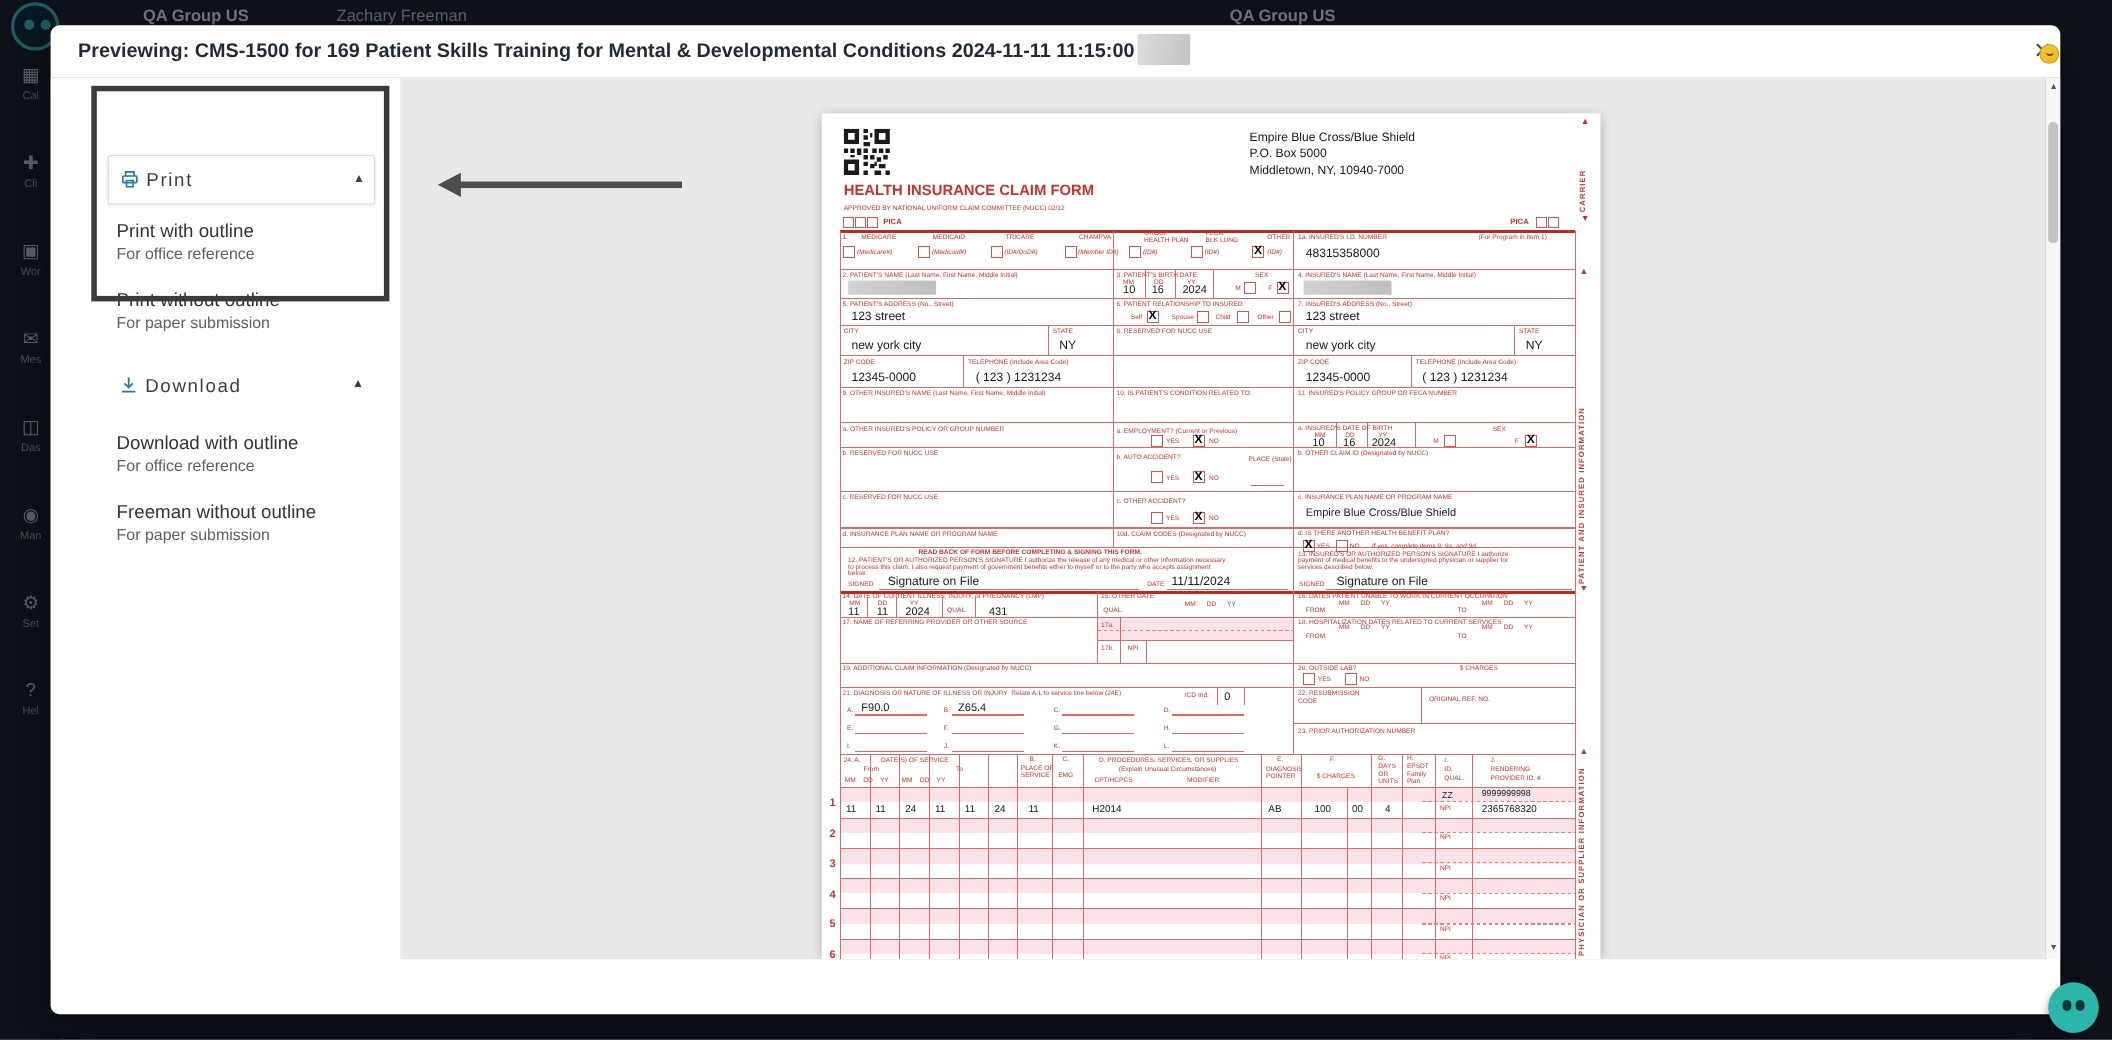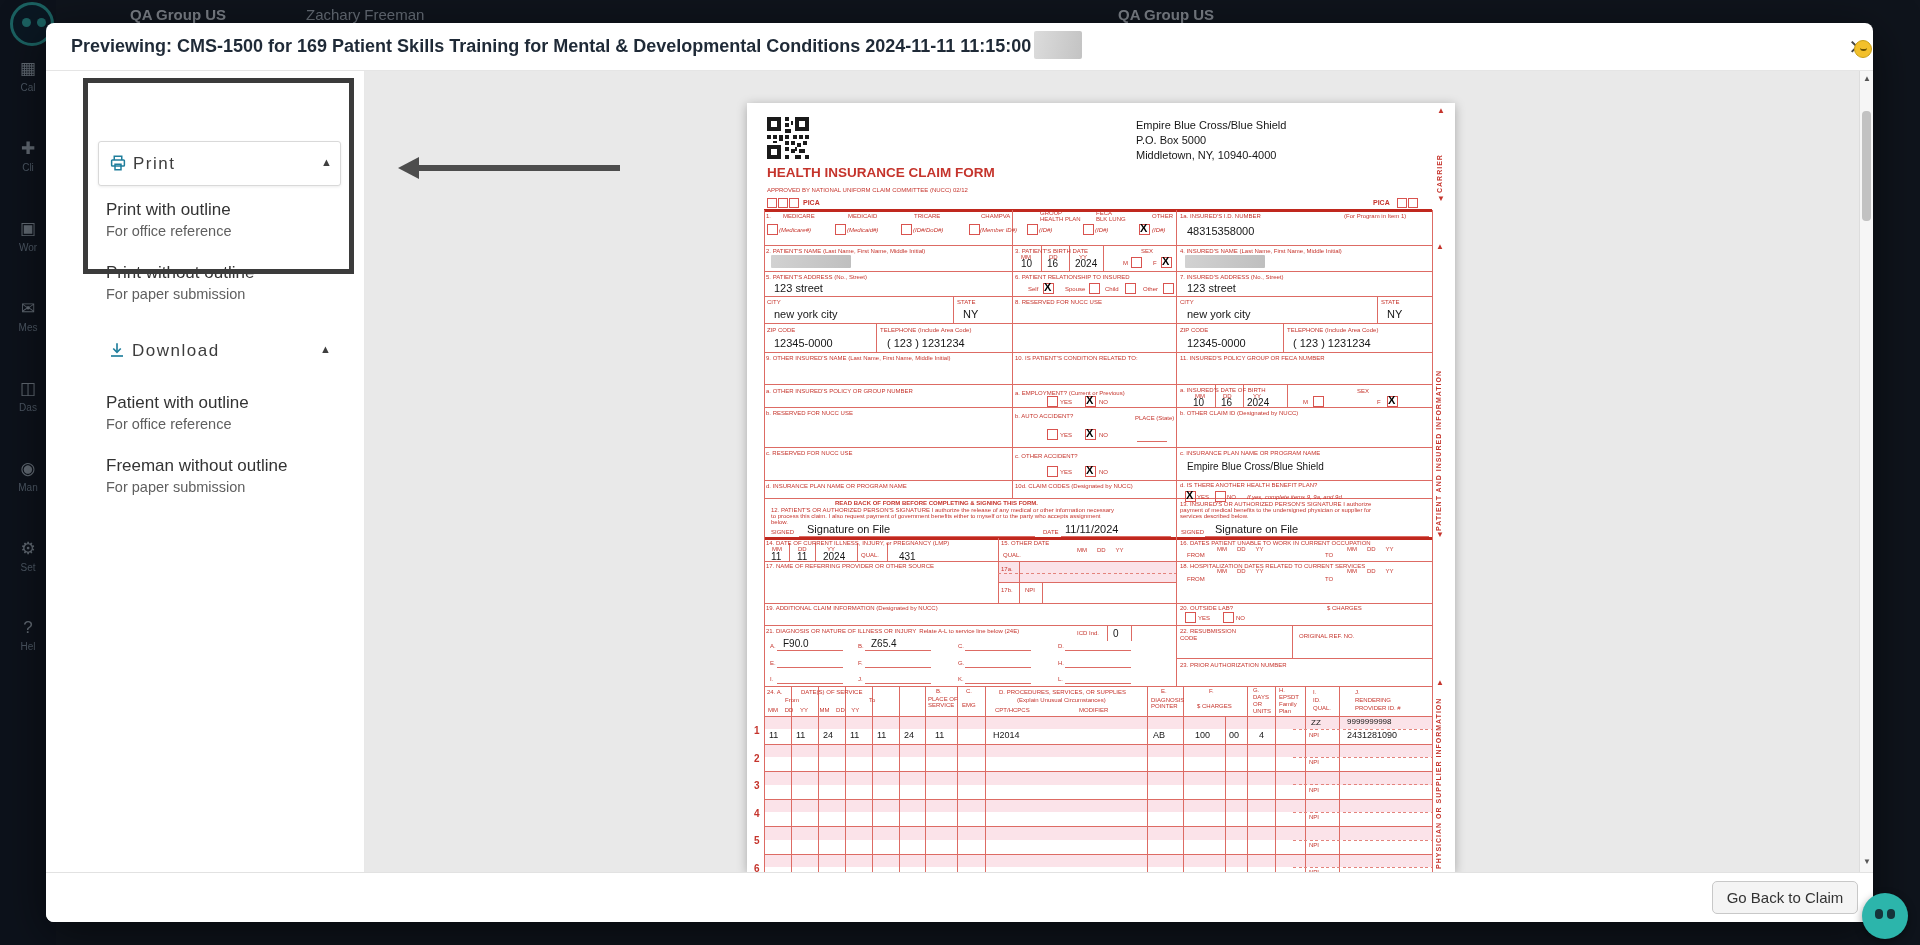--- a/index.html
+++ b/index.html
@@ -173,21 +173,21 @@
         <span class="sec-icon">
           <svg width="18" height="18" viewBox="0 0 24 24" fill="none" stroke="#1f7e9c" stroke-width="2.2">
               <path d="M12 3v11"></path>
               <path d="M7 10l5 5 5-5"></path>
               <path d="M4 20h16"></path>
             </svg>
         </span>
         <span class="sec-label">Download</span>
         <span class="sec-caret">▲</span>
       </div>
-      <span class="opt-t" style="top:322px">Patient with outline</span>
+      <span class="opt-t" style="top:322px">Download with outline</span>
       <span class="opt-s" style="top:345px">For office reference</span>
       <span class="opt-t" style="top:385px">Freeman without outline</span>
       <span class="opt-s" style="top:408px">For paper submission</span>
     </div>
     <div class="hl-box"></div>
     <div class="ann-arrow"></div>
 
     <div class="preview">
 
       <div class="pg">
@@ -272,21 +272,21 @@
         <svg class="qr" width="42" height="42" viewBox="0 0 21 21">
           <rect width="21" height="21" fill="#fff"></rect>
           <g fill="#1a1a1a">
             <path d="M0 0h7v7H0zM2 2v3h3V2zM14 0h7v7h-7zM16 2v3h3v-3zM0 14h7v7H0zM2 16v3h3v-3z"></path>
             <path d="M9 0h2v2H9zM9 3h2v2H9zM12 2h1v2h-1zM9 6h3v2H9zM0 9h2v2H0zM3 9h2v2H3zM6 9h2v3H6zM9 9h2v2H9zM13 9h2v2h-2zM16 9h2v2h-2zM19 9h2v2h-2zM9 12h2v2H9zM12 12h2v2h-2zM15 13h2v2h-2zM18 12h2v2h-2zM9 15h2v2H9zM12 16h2v2h-2zM9 19h2v2H9zM14 15h1v2h-1zM16 16h3v2h-3zM14 19h3v2h-3zM19 19h2v2h-2zM3 12h2v1H3z"></path>
           </g>
         </svg>
 
         <span class="bk f11" style="left:389px;top:16px">Empire Blue Cross/Blue Shield</span>
         <span class="bk f11" style="left:389px;top:31px">P.O. Box 5000</span>
-        <span class="bk f11" style="left:389px;top:46px">Middletown, NY, 10940-4000</span>
+        <span class="bk f11" style="left:389px;top:46px">Middletown, NY, 10940-7000</span>
         <span class="rl ttl" style="left:20px;top:62px">HEALTH INSURANCE CLAIM FORM</span>
         <span class="rl f6" style="left:20px;top:84px">APPROVED BY NATIONAL UNIFORM CLAIM COMMITTEE (NUCC) 02/12</span>
         <span class="rl f7 b" style="left:56px;top:96px">PICA</span>
         <span class="rl f7 b" style="left:626px;top:96px">PICA</span>
         <span class="rl f8" style="left:690px;top:4px">▲</span>
         <span class="rl f7 vert" style="left:689px;top:18px;height:72px">CARRIER</span>
         <span class="rl f8" style="left:690px;top:92px">▼</span>
         <span class="rl f8" style="left:689px;top:140px">▲</span>
         <span class="rl f7 vert" style="left:688px;top:152px;height:276px">PATIENT AND INSURED INFORMATION</span>
         <span class="rl f8" style="left:689px;top:428px">▼</span>
@@ -525,33 +525,30 @@
         <span class="bk f9" style="left:157px;top:627px">24</span>
         <span class="bk f9" style="left:188px;top:627px">11</span>
         <span class="bk f9" style="left:246px;top:627px">H2014</span>
         <span class="bk f9" style="left:406px;top:627px">AB</span>
         <span class="bk f9" style="left:448px;top:627px">100</span>
         <span class="bk f9" style="left:482px;top:627px">00</span>
         <span class="bk f9" style="left:512px;top:627px">4</span>
         <span class="bk f8" style="left:564px;top:615px">ZZ</span>
         <span class="bk f8" style="left:600px;top:614px">9999999998</span>
         <span class="rl f6" style="left:562px;top:629px">NPI</span>
-        <span class="bk f9" style="left:600px;top:627px">2431281090</span>
+        <span class="bk f9" style="left:600px;top:627px">2365768320</span>
 
         <span class="rl f6" style="left:562px;top:656px">NPI</span>
         <span class="rl f6" style="left:562px;top:684px">NPI</span>
         <span class="rl f6" style="left:562px;top:711px">NPI</span>
         <span class="rl f6" style="left:562px;top:739px">NPI</span>
         <span class="rl f6" style="left:562px;top:766px">NPI</span>
       </div>
     </div>
 
     <div class="vscroll">
       <span class="vs-arrow" style="top:3px">▲</span>
       <div class="vs-thumb"></div>
       <span class="vs-arrow" style="top:786px">▼</span>
     </div>
 
-    <div class="m-footer">
-      <button class="go-back">Go Back to Claim</button>
-    </div>
   </div>
 </div>
 
 </body></html>

